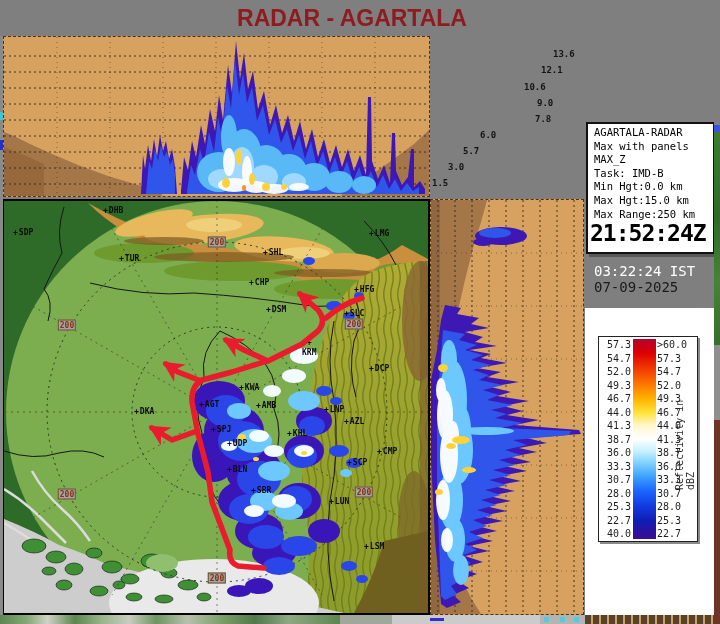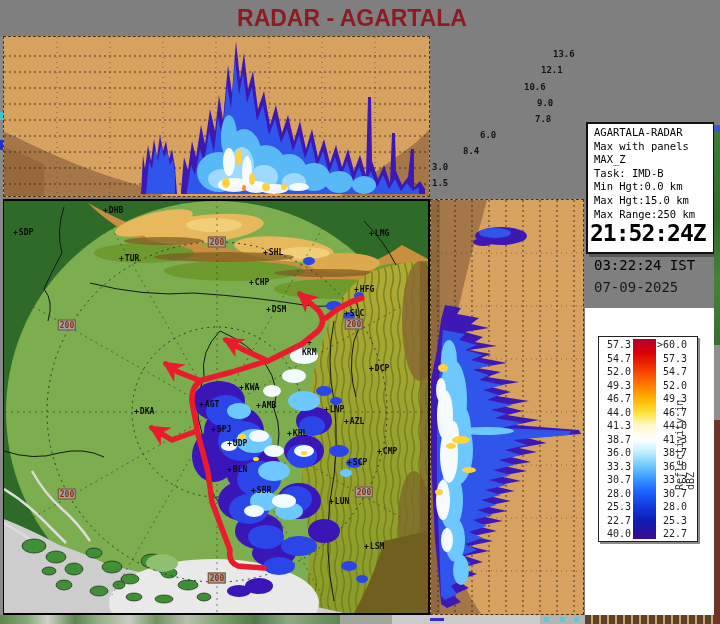--- a/index.html
+++ b/index.html
@@ -28,29 +28,29 @@
   .right-panel{position:absolute;left:430px;top:199px;width:154px;height:416px;background:#d7a260;
                border:1px dashed #4a3318;box-sizing:border-box;}
   .right-panel svg{display:block;width:100%;height:100%;}
   
   .info-box{position:absolute;left:586px;top:122px;width:129px;height:132px;background:#ffffff;
             border:2px solid #111;box-sizing:border-box;box-shadow:3px 3px 0 rgba(40,40,40,.45);
             overflow:hidden;}
   .info-line{font:10.5px "DejaVu Sans Mono",monospace;color:#000;line-height:13.6px;padding-left:6px;white-space:nowrap;}
   .utc-time{font:bold 23px "DejaVu Sans Mono",monospace;color:#000;letter-spacing:-1px;line-height:24px;padding-left:2px;}
   .utc-date{font:bold 15px "DejaVu Sans Mono",monospace;color:#000;letter-spacing:0px;line-height:16px;padding-left:3px;white-space:nowrap;}
-  .ist-time{position:absolute;left:594px;top:257px;font:14px "DejaVu Sans Mono",monospace;color:#000000;}
+  .ist-time{position:absolute;left:594px;top:263px;font:14px "DejaVu Sans Mono",monospace;color:#ffffff;}
   .ist-date{position:absolute;left:594px;top:279px;font:14px "DejaVu Sans Mono",monospace;color:#1a1a1a;}
   .white-panel{position:absolute;left:585px;top:308px;width:130px;height:307px;background:#ffffff;}
   .legend-box{position:absolute;left:13px;top:28px;width:100px;height:206px;background:#fff;
               border:1.5px solid #222;box-sizing:border-box;box-shadow:2px 2px 0 #8a8a8a;}
   .lrow{display:flex;height:13.5px;align-items:center;}
   .lo{width:30px;text-align:right;font:10px "DejaVu Sans Mono",monospace;color:#1d1d1d;}
   .cell{width:26px;}
-  .hi{width:30px;text-align:right;font:10px "DejaVu Sans Mono",monospace;color:#1d1d1d;}
+  .hi{width:30px;font:10px "DejaVu Sans Mono",monospace;color:#1d1d1d;}
   .legend-grid{position:absolute;left:2px;top:1px;}
   .legend-bar{position:absolute;left:34px;top:2px;width:23px;height:200px;
      background:linear-gradient(180deg,#b5002f 0%,#dc0005 7%,#f23b00 15%,#ff7a00 23%,#ffb400 30%,
      #ffe33c 37%,#fff7c8 43%,#ffffff 50%,#c8f0ff 56%,#7fd2ff 62%,#3aa0ff 69%,#1b66ff 76%,
      #1238dc 84%,#101cb2 91%,#3c0b92 100%);}
   .legend-axis{position:absolute;right:1px;top:50%;writing-mode:vertical-rl;
      transform:translateY(-50%) rotate(180deg);font:10px "DejaVu Sans Mono",monospace;color:#2e2e2e;}
   
   .left-sliver{position:absolute;left:0;top:36px;width:3px;height:579px;background:#8a8a8a;}
   .tickA{position:absolute;left:0;top:76px;width:3px;height:8px;background:#39c8d8;}
@@ -146,22 +146,22 @@
     </svg>
   </div>
 
   <div>
       <div class="hlabel" style="left: 553px; top: 49px;">13.6</div>
       <div class="hlabel" style="left: 541px; top: 65px;">12.1</div>
       <div class="hlabel" style="left: 524px; top: 82px;">10.6</div>
       <div class="hlabel" style="left: 512px; top: 98px; margin-left: 25px;">9.0</div>
       <div class="hlabel" style="left: 496px; top: 114px; margin-left: 39px;">7.8</div>
       <div class="hlabel" style="left: 480px; top: 130px;">6.0</div>
-      <div class="hlabel" style="left: 463px; top: 146px;">8.4</div>
-      <div class="hlabel" style="left: 432px; top: 162px;">3.0</div>
+      <div class="hlabel" style="left: 463px; top: 146px;">5.7</div>
+      <div class="hlabel" style="left: 448px; top: 162px;">3.0</div>
       <div class="hlabel" style="left: 432px; top: 178px;">1.5</div>
     </div>
 
   <div class="map-panel">
     <svg viewBox="0 0 424 412" preserveAspectRatio="none">
       <defs>
         <linearGradient id="hillGrad" x1="0" y1="0" x2="0" y2="1">
           <stop offset="0%" stop-color="#b0ab35"></stop>
             <stop offset="50%" stop-color="#98a22e"></stop>
           <stop offset="100%" stop-color="#8a9c2a"></stop>

